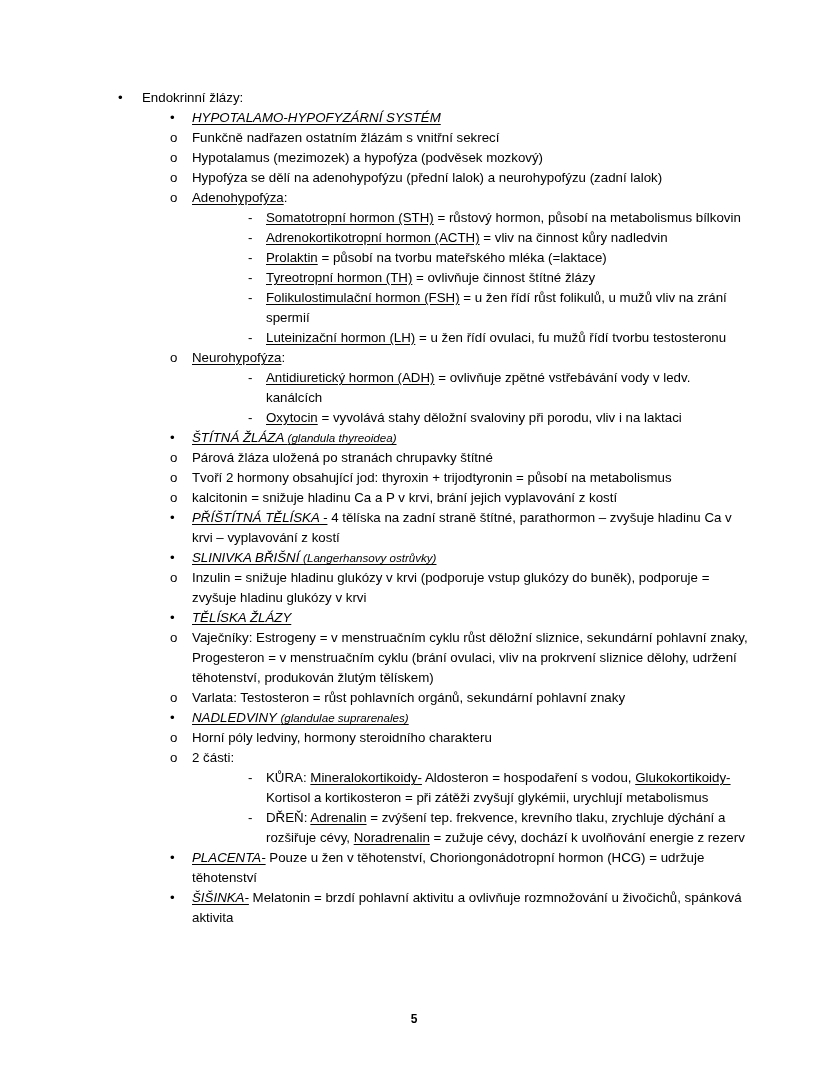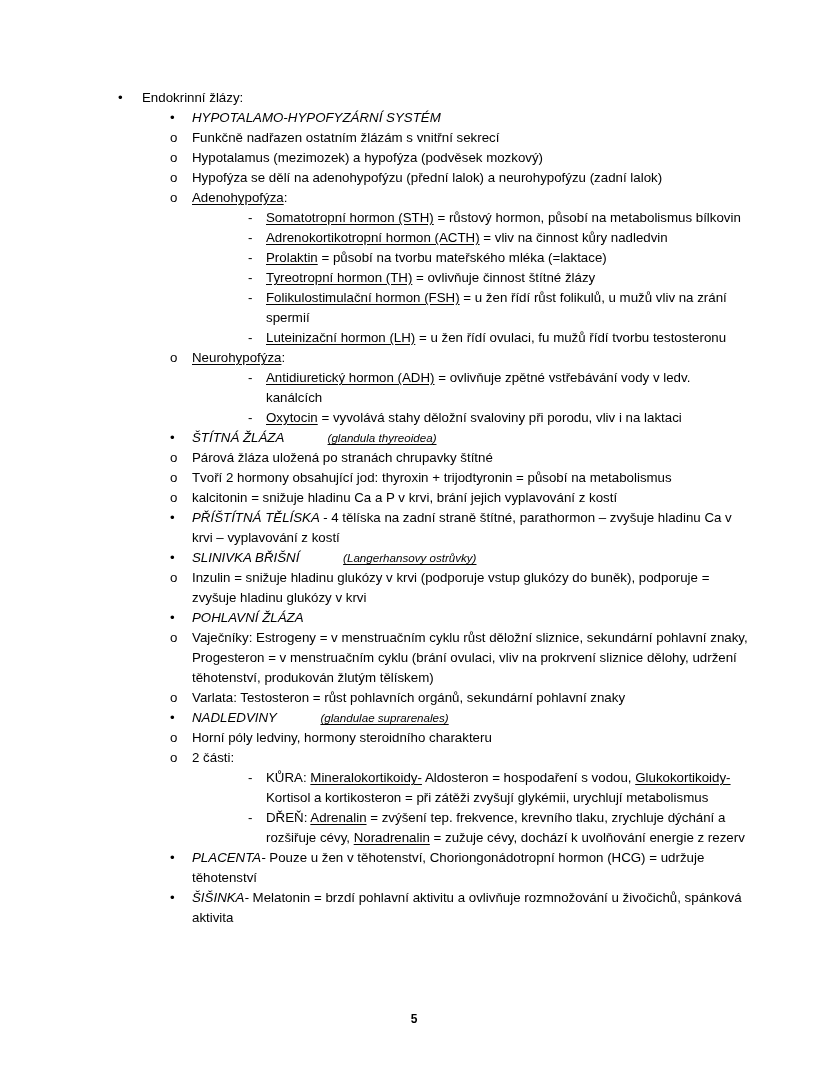--- a/index.html
+++ b/index.html
@@ -57,28 +57,28 @@
   .lvl3 > .marker { left: -18px; }
 
   .bullet-dot { font-size: 11px; }
   .bullet-circ { font-size: 11.5px; }
   .bullet-dash { font-size: 13px; }
 
   b, .b { font-weight: normal; }
   u, .u { text-underline-offset: 2px; }
   .caps-it {
     font-style: italic;
+    text-decoration: underline;
     text-underline-offset: 2px;
   }
   .small-it {
     font-style: italic;
     font-size: 11.6px;
     text-decoration: underline;
     text-underline-offset: 2px;
-    margin-left: 40px;
   }
   .page-number {
     position: absolute;
     left: 0;
     top: 1012px;
     width: 828px;
     text-align: center;
     font-size: 12px;
     font-weight: bold;
     color: #000;
@@ -183,21 +183,21 @@
       <span class="marker bullet-dot">•</span>
       <span class="content"><span class="caps-it">SLINIVKA BŘIŠNÍ </span><span class="small-it">(Langerhansovy ostrůvky)</span></span>
     </div>
     <div class="row lvl2">
       <span class="marker bullet-circ">o</span>
       <span class="content"><b>Inzulin</b><span> = snižuje hladinu glukózy v krvi (podporuje vstup glukózy do buněk), </span><b>podporuje</b><span> = zvyšuje hladinu glukózy v krvi</span></span>
     </div>
 
     <div class="row lvl2">
       <span class="marker bullet-dot">•</span>
-      <span class="content caps-it">POHLAVNÍ ŽLÁZA</span>
+      <span class="content caps-it">TĚLÍSKA ŽLÁZY</span>
     </div>
     <div class="row lvl2">
       <span class="marker bullet-circ">o</span>
       <span class="content"><span>Vaječníky: </span><b>Estrogeny</b><span> = v menstruačním cyklu růst děložní sliznice, sekundární pohlavní znaky, </span><b>Progesteron</b><span> = v menstruačním cyklu (brání ovulaci, vliv na prokrvení sliznice dělohy, udržení těhotenství, produkován žlutým tělískem)</span></span>
     </div>
     <div class="row lvl2">
       <span class="marker bullet-circ">o</span>
       <span class="content"><span>Varlata: </span><b>Testosteron</b><span> = růst pohlavních orgánů, sekundární pohlavní znaky</span></span>
     </div>
 

